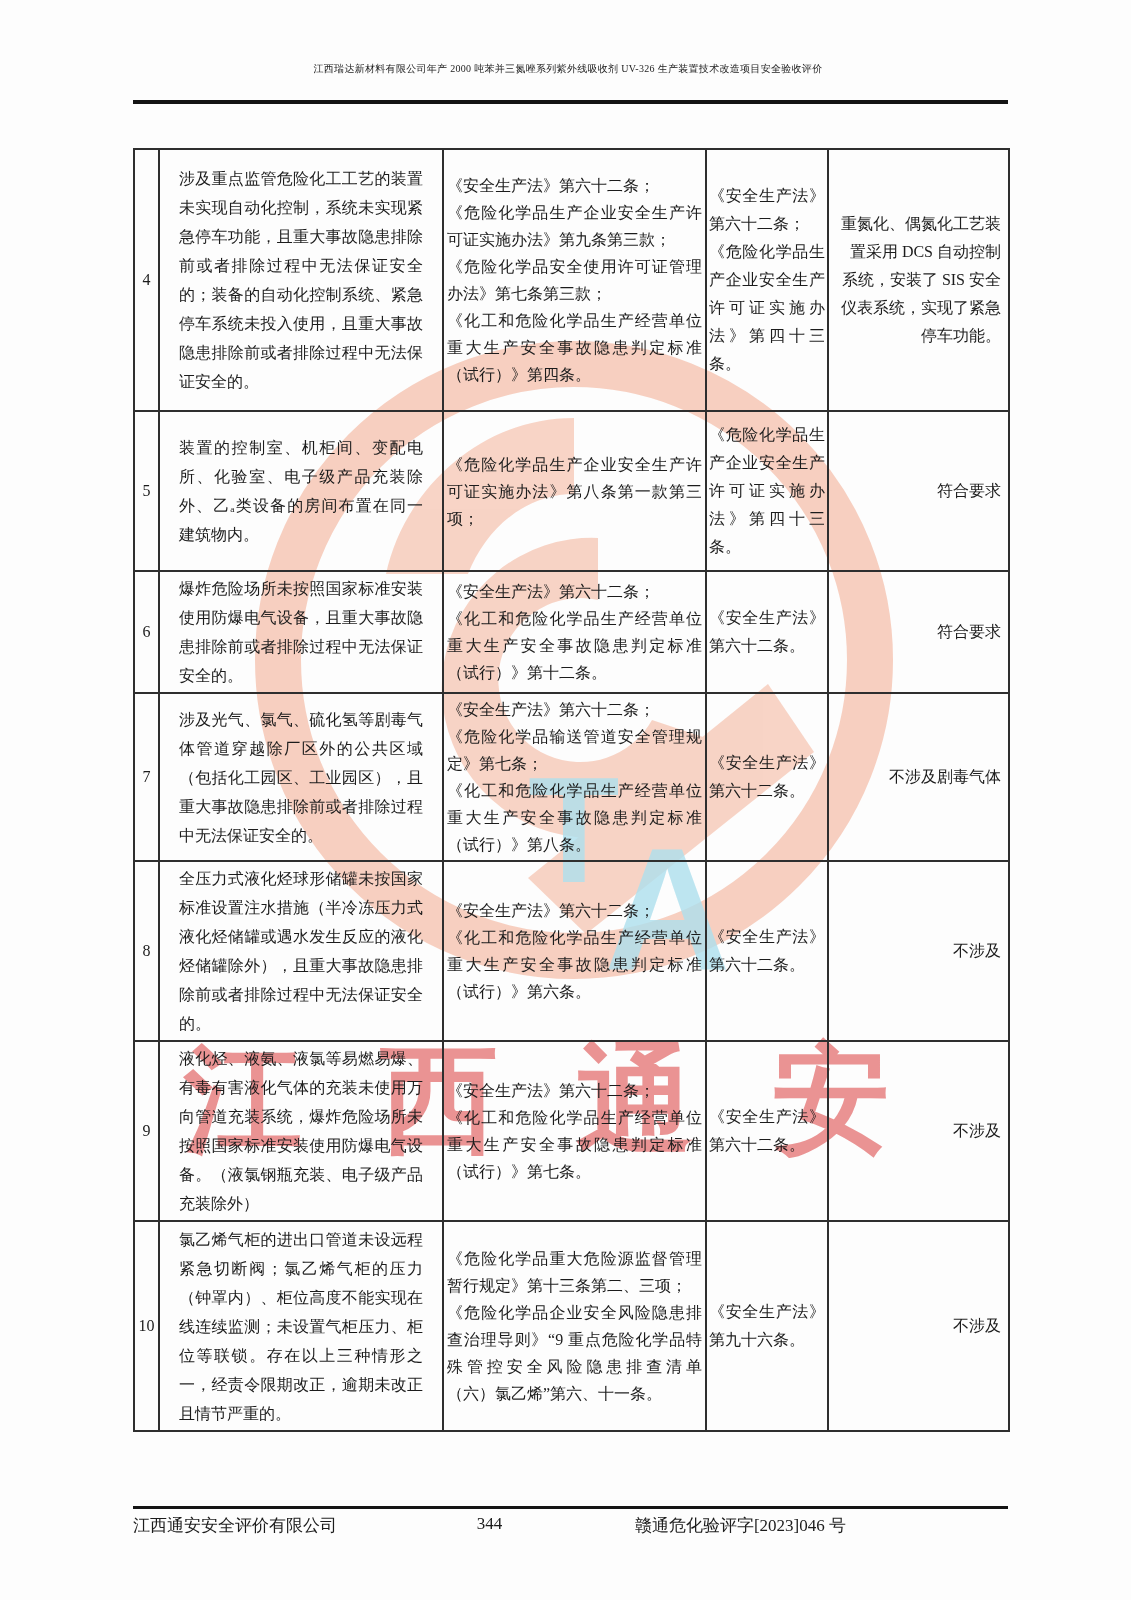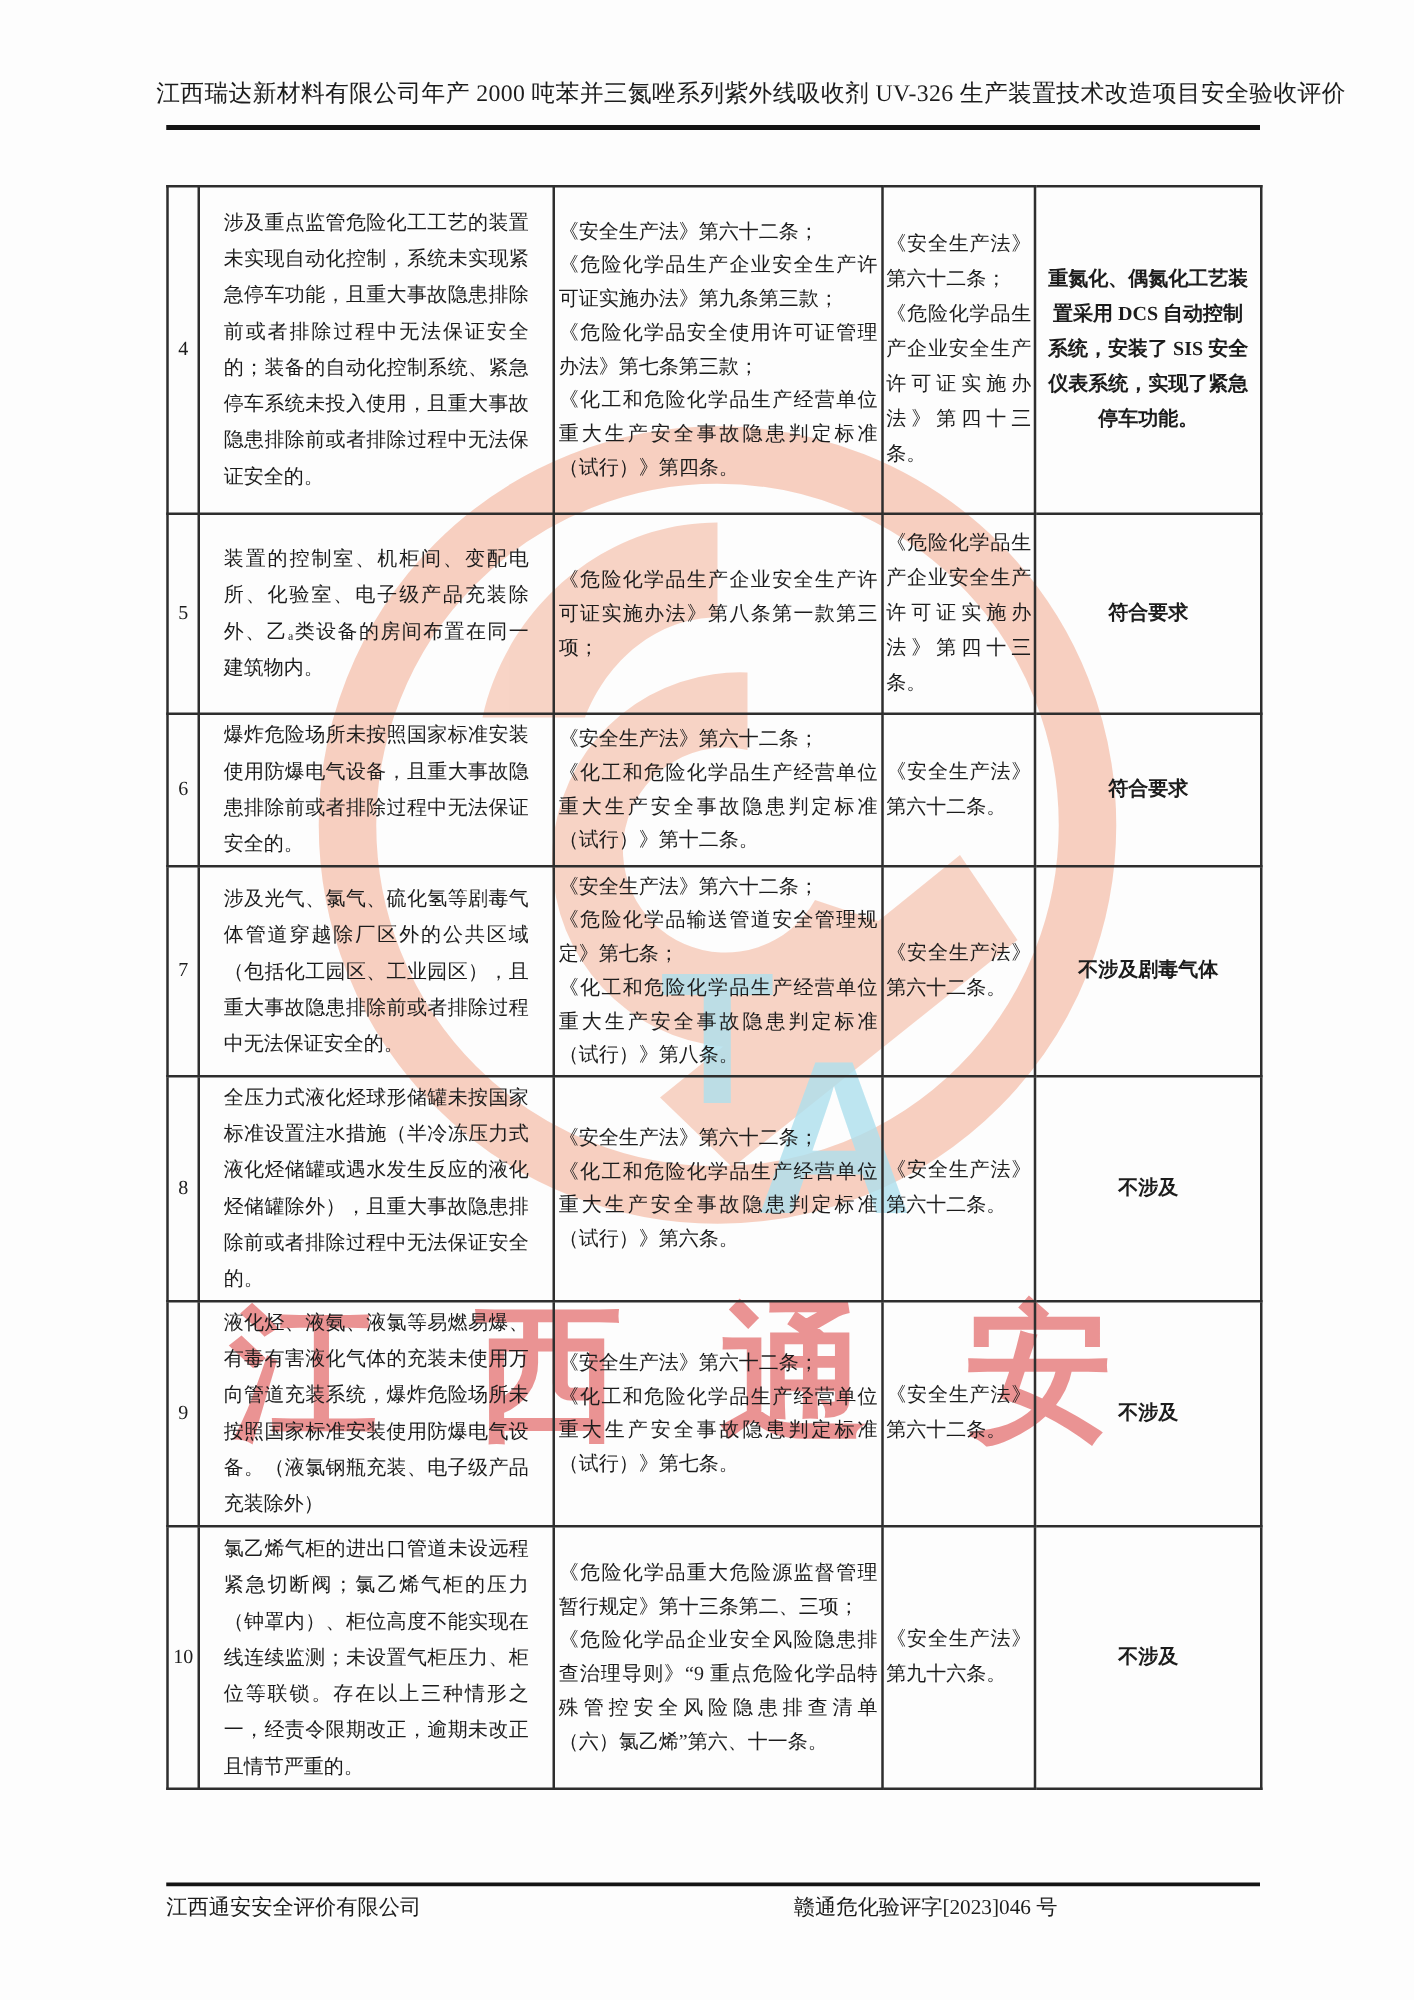--- a/index.html
+++ b/index.html
@@ -3,21 +3,21 @@
 <meta charset="utf-8">
 <style>
   html,body{margin:0;padding:0;}
   body{
     width:1131px;height:1600px;position:relative;overflow:hidden;
     background:#fdfdfd;color:#1c1c1c;
     font-family:"Liberation Serif","DejaVu Serif",serif;
   }
   .page-header{
     position:absolute;top:62px;left:125px;width:886px;
-    text-align:center;font-size:19px;white-space:nowrap;letter-spacing:.3px;
+    text-align:center;font-size:10px;white-space:nowrap;letter-spacing:.3px;
   }
   .header-rule{position:absolute;top:100px;left:133px;width:875px;height:4px;background:#141414;}
 
   
   .wm-logo{position:absolute;left:228px;top:322px;z-index:1;}
   .wm-red{
     position:absolute;left:146px;top:1040px;z-index:1;white-space:nowrap;
     font-family:"Liberation Sans","DejaVu Sans",sans-serif;font-weight:bold;
     font-size:118px;letter-spacing:78px;line-height:1;
     color:rgba(219,60,60,.55);
@@ -31,21 +31,21 @@
   table.findings td{
     border:2px solid #2e2e2e;vertical-align:middle;
     font-size:16px;overflow:hidden;
   }
   .c-no{text-align:center;font-size:18px;padding:0;}
   .c-item{line-height:29px;text-align:justify;padding:2px 19px;}
   .c-basis{padding:2px 3px;}
   .c-basis .law{line-height:27px;text-align:justify;}
   .c-lawref{padding:2px 2px;}
   .c-lawref .lawref{line-height:28px;text-align:justify;}
-  .c-concl{line-height:28px;padding:2px 7px;text-align:center;font-weight:bold;}
+  .c-concl{line-height:28px;padding:2px 7px;text-align:right;}
 
   .footer-rule{position:absolute;top:1506px;left:133px;width:875px;height:3px;background:#141414;}
   .page-footer{
     position:absolute;top:1514px;left:133px;width:713px;
     display:flex;justify-content:space-between;align-items:flex-start;
     font-size:17px;
   }
   .page-footer .mid{position:absolute;left:0;right:0;text-align:center;}
 </style>
 </head>
@@ -164,14 +164,15 @@
           <div class="lawref">《安全生产法》第九十六条。</div>
         </td>
         <td class="c-concl">不涉及</td>
       </tr>
     </tbody>
 </table>
 
 <div class="footer-rule"></div>
 <div class="page-footer">
   <span>江西通安安全评价有限公司</span>
+  <span class="mid">344</span>
   <span>赣通危化验评字[2023]046 号</span>
 </div>
 
 </body></html>

